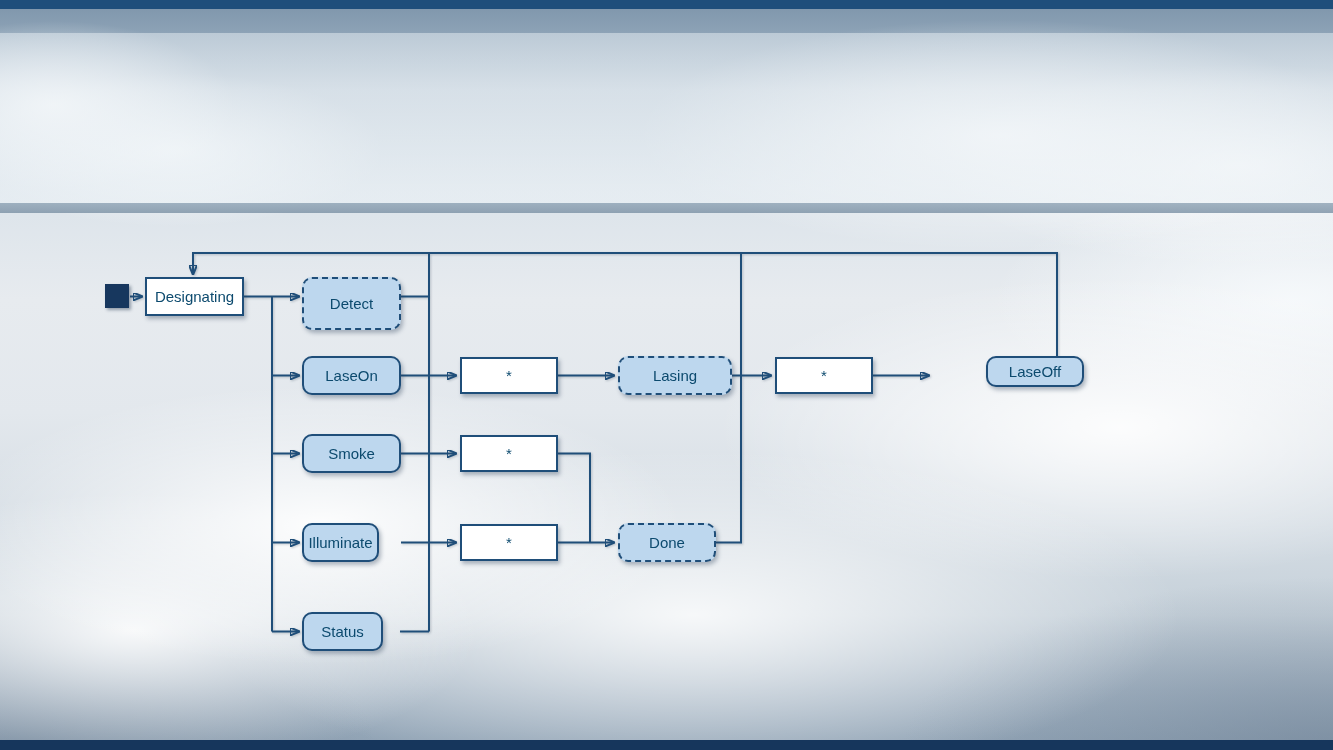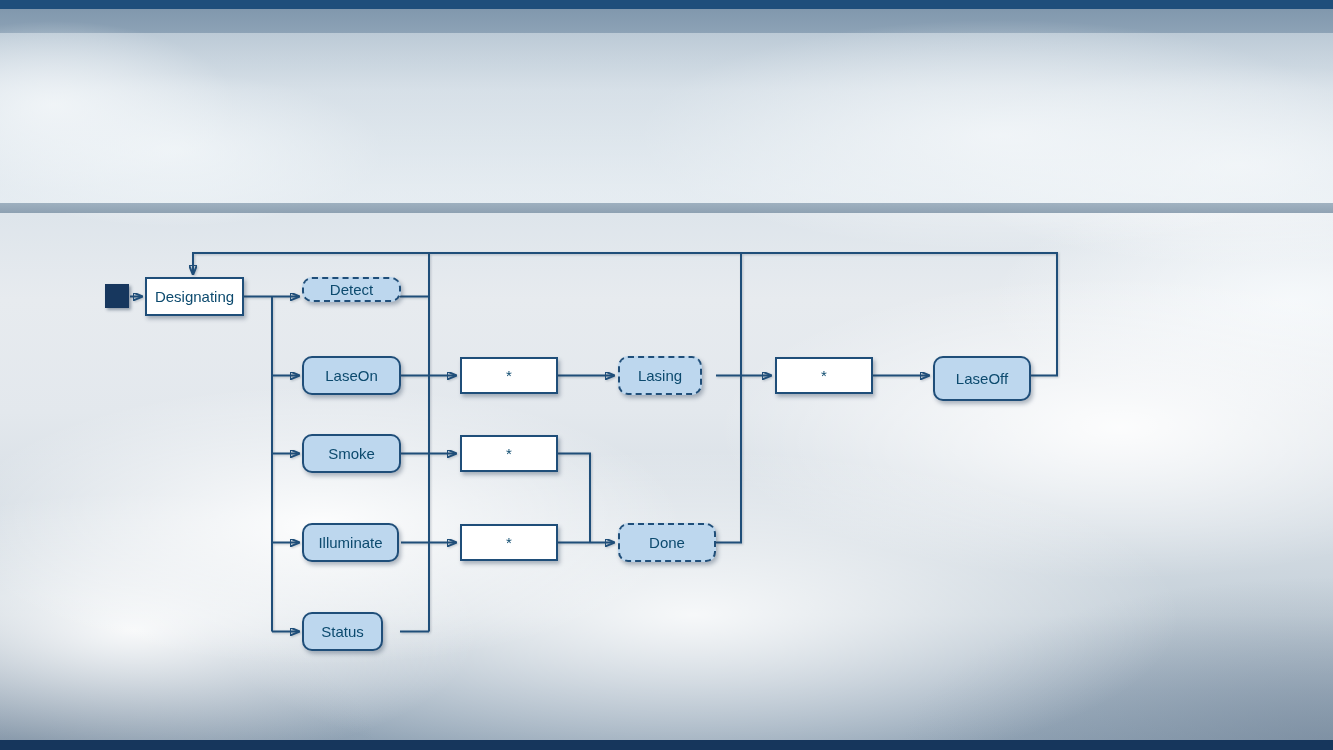--- a/index.html
+++ b/index.html
@@ -43,31 +43,31 @@
     position:absolute;box-sizing:border-box;display:flex;align-items:center;justify-content:center;
     font-size:15px;color:#0c4a6e;background:#ffffff;border:2px solid #1f4e79;
     box-shadow:2px 3px 4px rgba(40,60,85,.35);
   }
   .rounded{background:#bdd7ee;border-radius:10px;}
   .dashed{border-style:dashed;}
   .initial{background:#17375e;border:none;box-shadow:2px 2px 3px rgba(40,60,85,.45);}
   
   .st-initial{left:105px;top:284px;width:24px;height:24px;}
   .st-designating{left:145px;top:277px;width:99px;height:39px;}
-  .st-detect{left:302px;top:277px;width:99px;height:25px;}
+  .st-detect{left:302px;top:277px;width:99px;height:53px;}
   .st-laseon{left:302px;top:356px;width:99px;height:39px;}
   .st-smoke{left:302px;top:434px;width:99px;height:39px;}
-  .st-illuminate{left:302px;top:523px;width:97px;height:39px;}
+  .st-illuminate{left:302px;top:523px;width:77px;height:39px;}
   .st-status{left:302px;top:612px;width:81px;height:39px;}
   .st-star1{left:460px;top:357px;width:98px;height:37px;}
   .st-star2{left:460px;top:435px;width:98px;height:37px;}
   .st-star3{left:460px;top:524px;width:98px;height:37px;}
-  .st-lasing{left:618px;top:356px;width:84px;height:39px;}
+  .st-lasing{left:618px;top:356px;width:114px;height:39px;}
   .st-star4{left:775px;top:357px;width:98px;height:37px;}
-  .st-laseoff{left:933px;top:356px;width:98px;height:45px;text-align:right;}
+  .st-laseoff{left:986px;top:356px;width:98px;height:31px;text-align:right;}
   .st-done{left:618px;top:523px;width:98px;height:39px;}
 </style>
 </head>
 <body>
 
 <div class="slide">
   <div class="top-strip"></div>
 
   <div class="header-band"></div>
   <div class="divider"></div>

